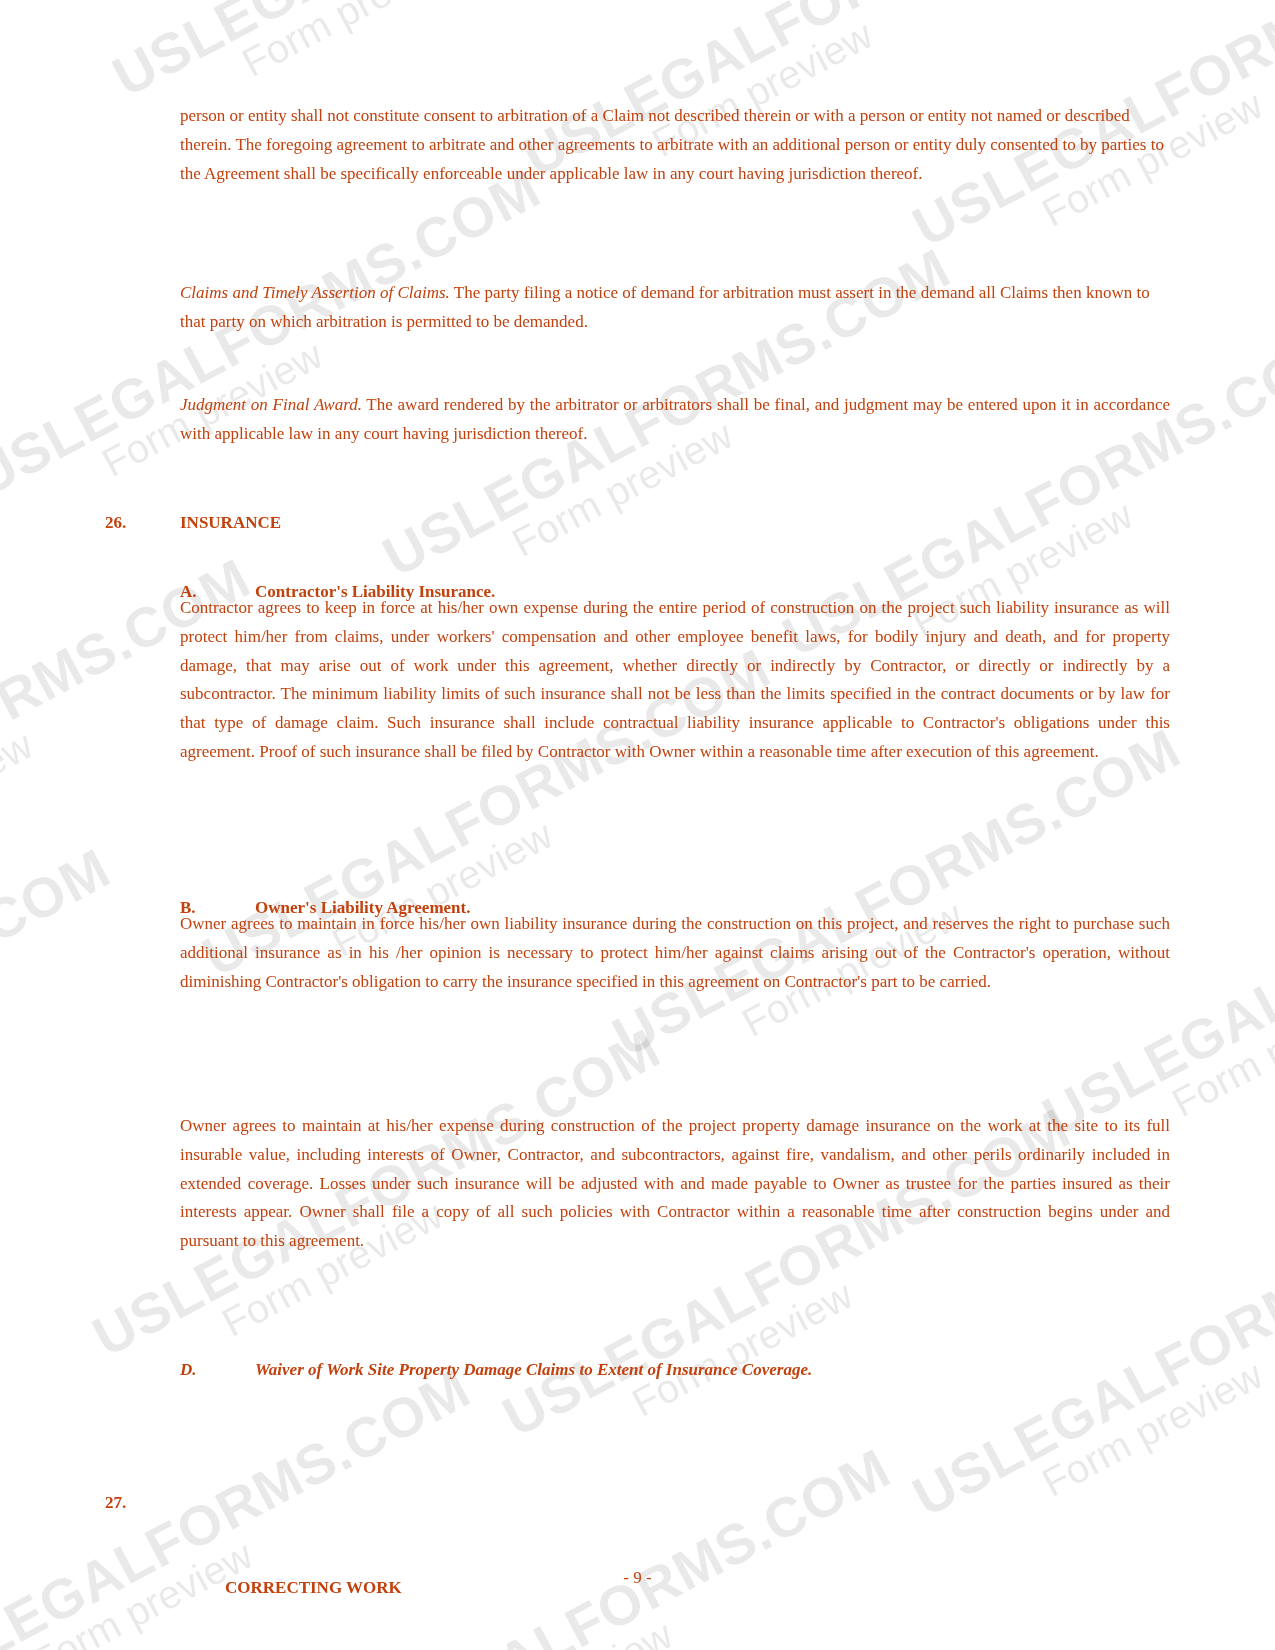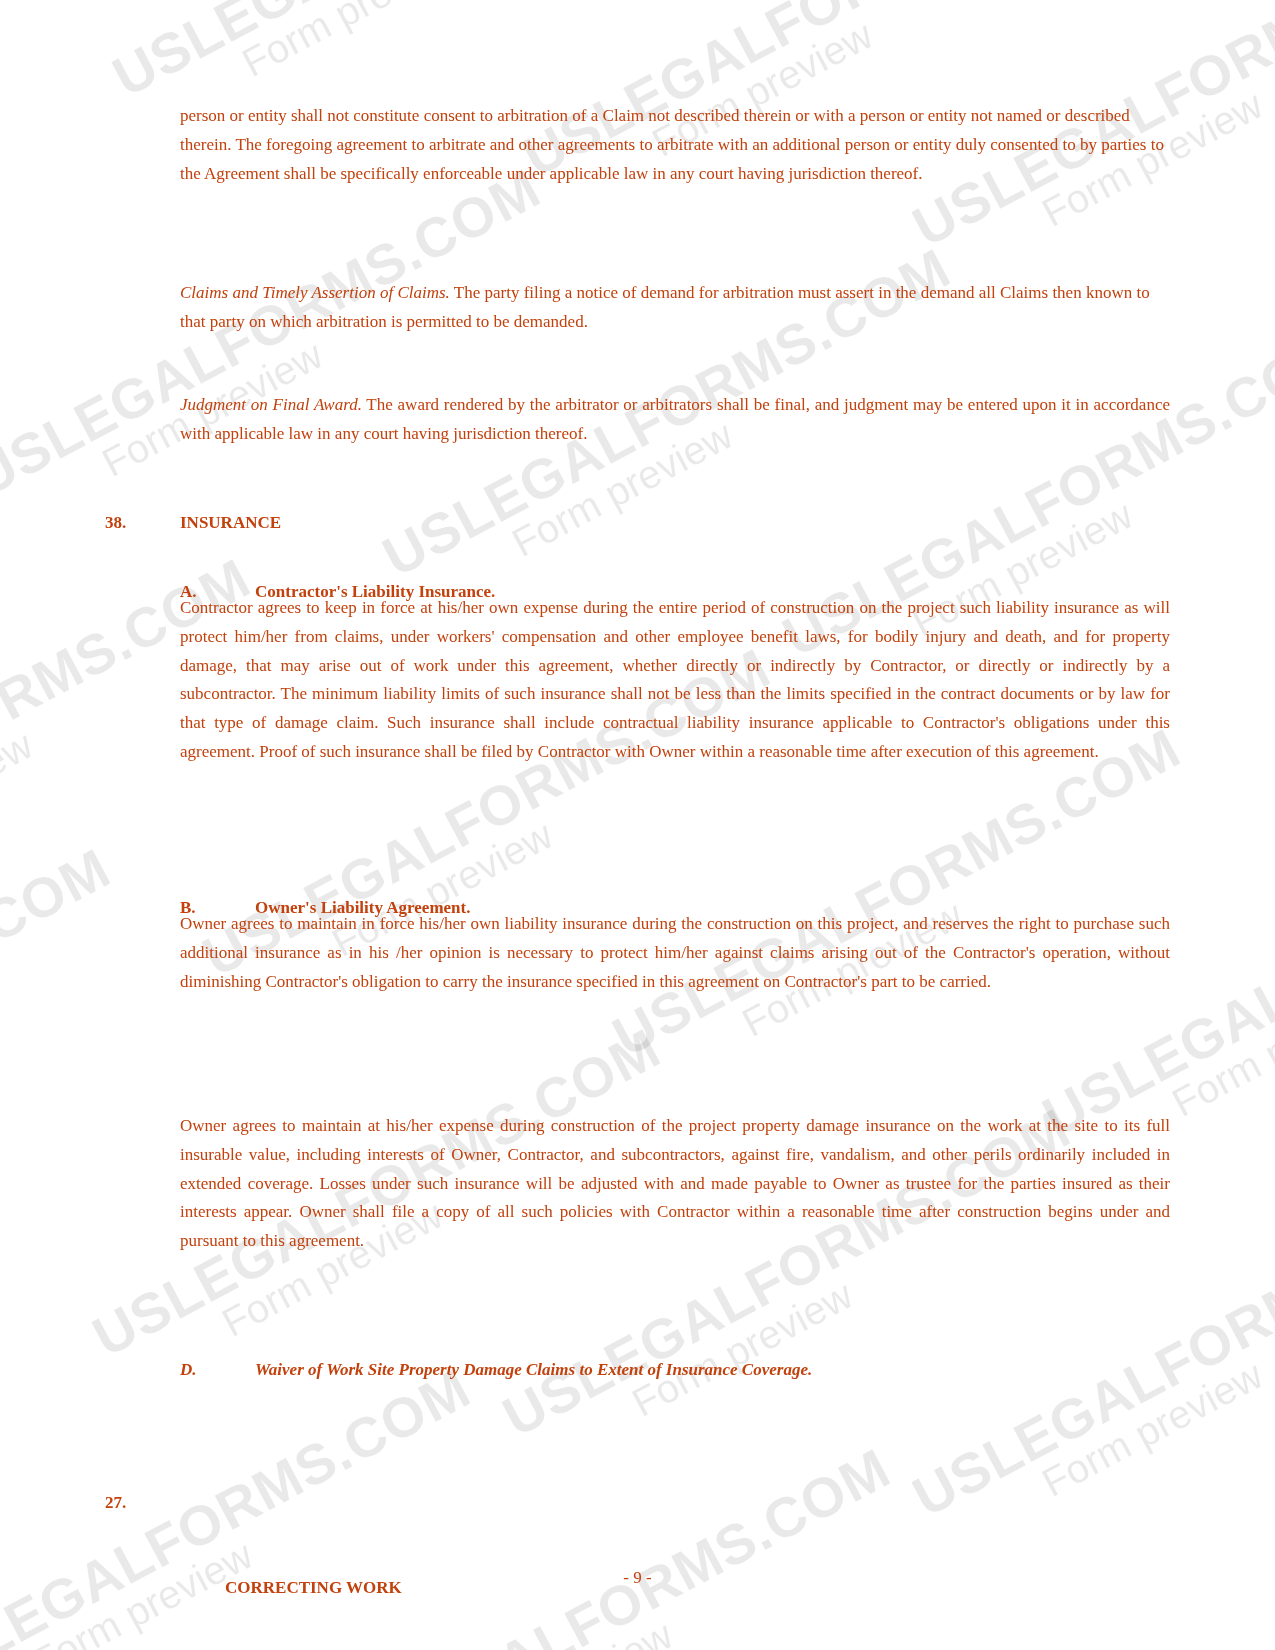--- a/index.html
+++ b/index.html
@@ -92,21 +92,21 @@
       <span class="big">USLEGALFORMS.COM</span>
       <span class="small">Form preview</span>
     </div>
 
   <p class="text block" style="top:102px; margin:0;">person or entity shall not constitute consent to arbitration of a Claim not described therein or with a person or entity not named or described therein. The foregoing agreement to arbitrate and other agreements to arbitrate with an additional person or entity duly consented to by parties to the Agreement shall be specifically enforceable under applicable law in any court having jurisdiction thereof.</p>
 
   <p class="text block justify" style="top:391px; margin:0;"><span class="italic">Judgment on Final Award.</span><span> The award rendered by the arbitrator or arbitrators shall be final, and judgment may be entered upon it in accordance with applicable law in any court having jurisdiction thereof.</span></p>
 
   <p class="text block" style="top:279px; margin:0;"><span class="italic">Claims and Timely Assertion of Claims.</span><span> The party filing a notice of demand for arbitration must assert in the demand all Claims then known to that party on which arbitration is permitted to be demanded.</span></p>
 
-  <div class="text sec-num" style="top:509px;">38.</div>
+  <div class="text sec-num" style="top:509px;">26.</div>
   <div class="text sec-title" style="top:509px;">INSURANCE</div>
 
   <div class="text sub-head" style="top:566px;"><span class="letter">A.</span><span>Contractor's Liability Insurance.</span></div>
   <p class="text block justify" style="top:594px; margin:0;">Contractor agrees to keep in force at his/her own expense during the entire period of construction on the project such liability insurance as will protect him/her from claims, under workers' compensation and other employee benefit laws, for bodily injury and death, and for property damage, that may arise out of work under this agreement, whether directly or indirectly by Contractor, or directly or indirectly by a subcontractor. The minimum liability limits of such insurance shall not be less than the limits specified in the contract documents or by law for that type of damage claim. Such insurance shall include contractual liability insurance applicable to Contractor's obligations under this agreement. Proof of such insurance shall be filed by Contractor with Owner within a reasonable time after execution of this agreement.</p>
 
   <div class="text sub-head" style="top:882px;"><span class="letter">B.</span><span>Owner's Liability Agreement.</span></div>
   <p class="text block justify" style="top:910px; margin:0;">Owner agrees to maintain in force his/her own liability insurance during the construction on this project, and reserves the right to purchase such additional insurance as in his /her opinion is necessary to protect him/her against claims arising out of the Contractor's operation, without diminishing Contractor's obligation to carry the insurance specified in this agreement on Contractor's part to be carried.</p>
 
   <p class="text block justify" style="top:1112px; margin:0;">Owner agrees to maintain at his/her expense during construction of the project property damage insurance on the work at the site to its full insurable value, including interests of Owner, Contractor, and subcontractors, against fire, vandalism, and other perils ordinarily included in extended coverage. Losses under such insurance will be adjusted with and made payable to Owner as trustee for the parties insured as their interests appear. Owner shall file a copy of all such policies with Contractor within a reasonable time after construction begins under and pursuant to this agreement.</p>
 

